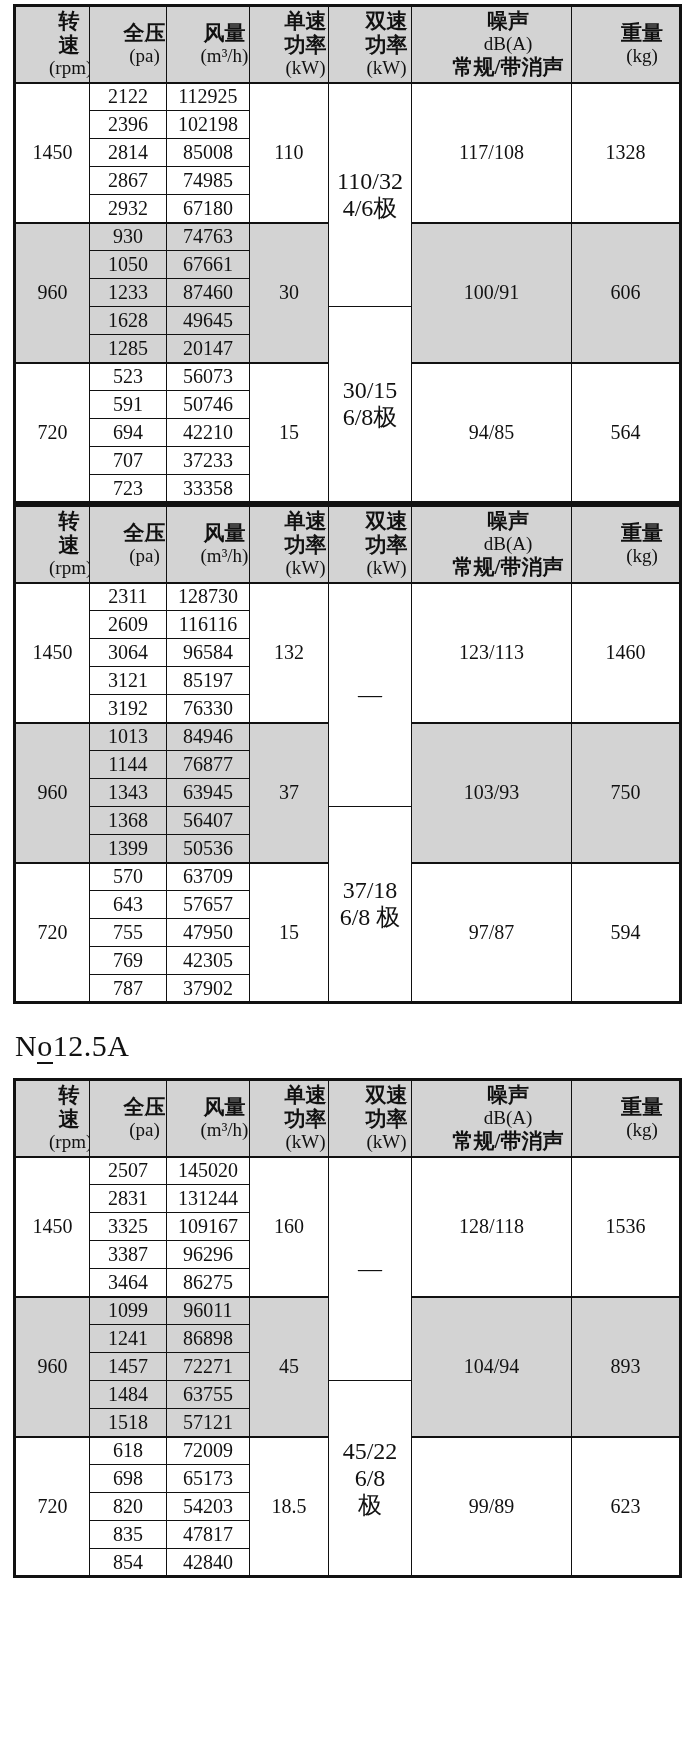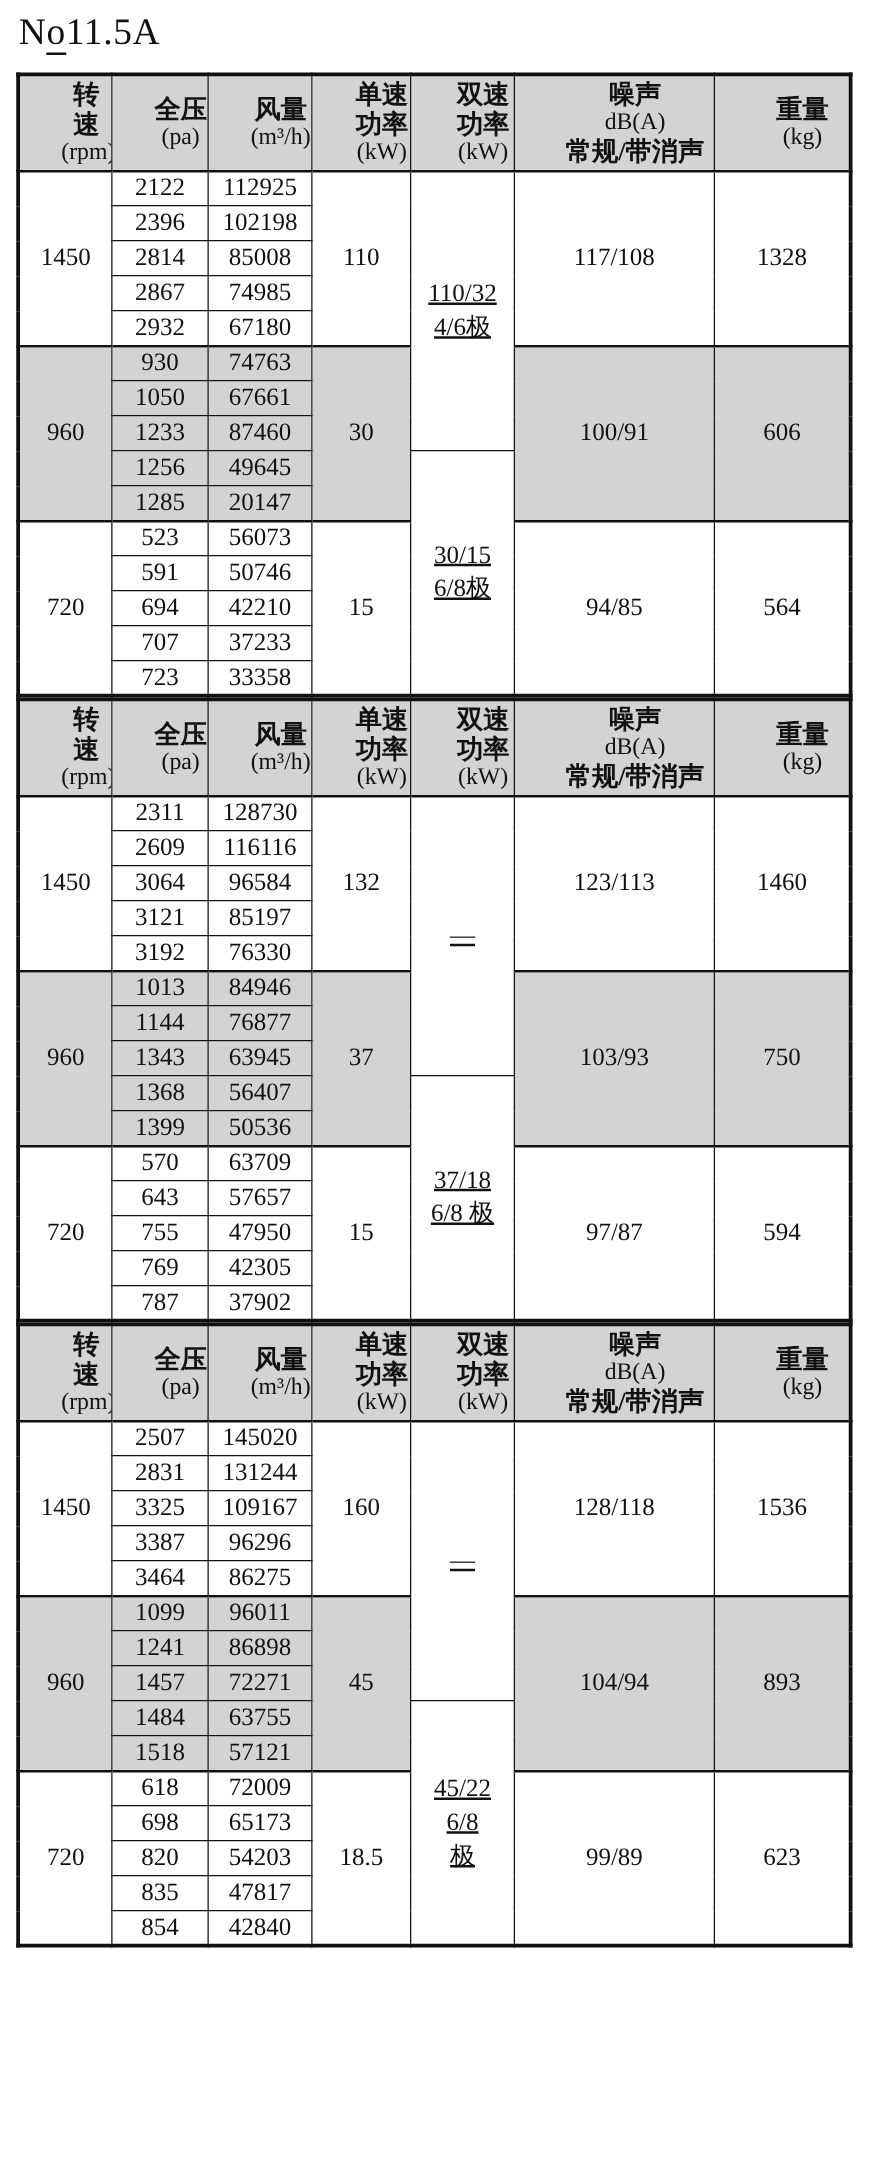--- a/index.html
+++ b/index.html
@@ -40,28 +40,27 @@
     border-bottom: 2.8px solid #111111;
     padding-left: 33px;
   }
   .hdr-zh  { font-size: 21px; font-weight: 700; line-height: 24px; }
   .hdr-unit{ font-size: 19px; font-weight: 400; line-height: 22px; }
 
   .spec tbody td { height: 28px; font-size: 20px; }
   .spec tbody tr.group-start > td { border-top: 2.6px solid #111111; }
   .spec td.shaded { background: #d3d3d3; margin-top: 42px; }
   .dual-cell { background: #ffffff; }
-  .dual-cell div { font-size: 20px; line-height: 27px; text-decoration: underline; }
+  .dual-cell div { font-size: 24px; line-height: 27px; }
 </style>
 </head>
 <body>
 
 <div class="page">
     <div class="section">
-      <div class="model-title"><span>N</span><span class="u">o</span><span>11.5A</span></div>
       <table class="spec">
         <colgroup>
           <col style="width: 75px;">
           <col style="width: 77px;">
           <col style="width: 83px;">
           <col style="width: 79px;">
           <col style="width: 83px;">
           <col style="width: 160px;">
           <col style="width: 109px;">
         </colgroup>
@@ -139,21 +138,21 @@
           </tr>
           <tr>
             <td class="num shaded">1050</td>
             <td class="num shaded">67661</td>
           </tr>
           <tr>
             <td class="num shaded">1233</td>
             <td class="num shaded">87460</td>
           </tr>
           <tr>
-            <td class="num shaded">1256</td>
+            <td class="num shaded">1628</td>
             <td class="num shaded">49645</td>
             <td class="dual-cell" rowspan="7">
               <div>30/15</div>
               <div>6/8极</div>
             </td>
           </tr>
           <tr>
             <td class="num shaded">1285</td>
             <td class="num shaded">20147</td>
           </tr>
@@ -307,20 +306,21 @@
             <td class="num">42305</td>
           </tr>
           <tr>
             <td class="num">787</td>
             <td class="num">37902</td>
           </tr>
         </tbody>
       </table>
     </div>
     <div class="section">
+      <div class="model-title"><span>N</span><span class="u">o</span><span>12.5A</span></div>
       <table class="spec">
         <colgroup>
           <col style="width: 75px;">
           <col style="width: 77px;">
           <col style="width: 83px;">
           <col style="width: 79px;">
           <col style="width: 83px;">
           <col style="width: 160px;">
           <col style="width: 109px;">
         </colgroup>

